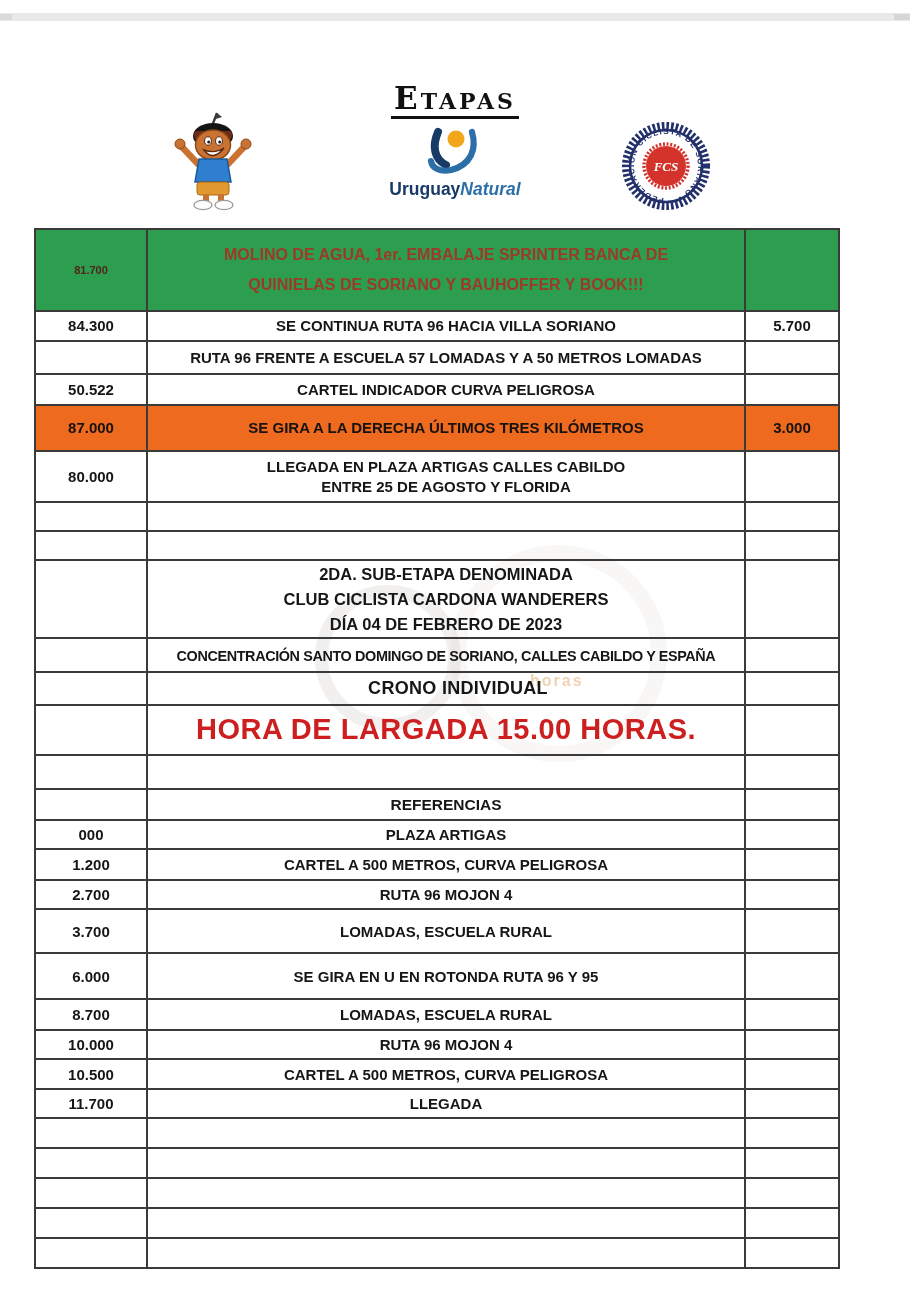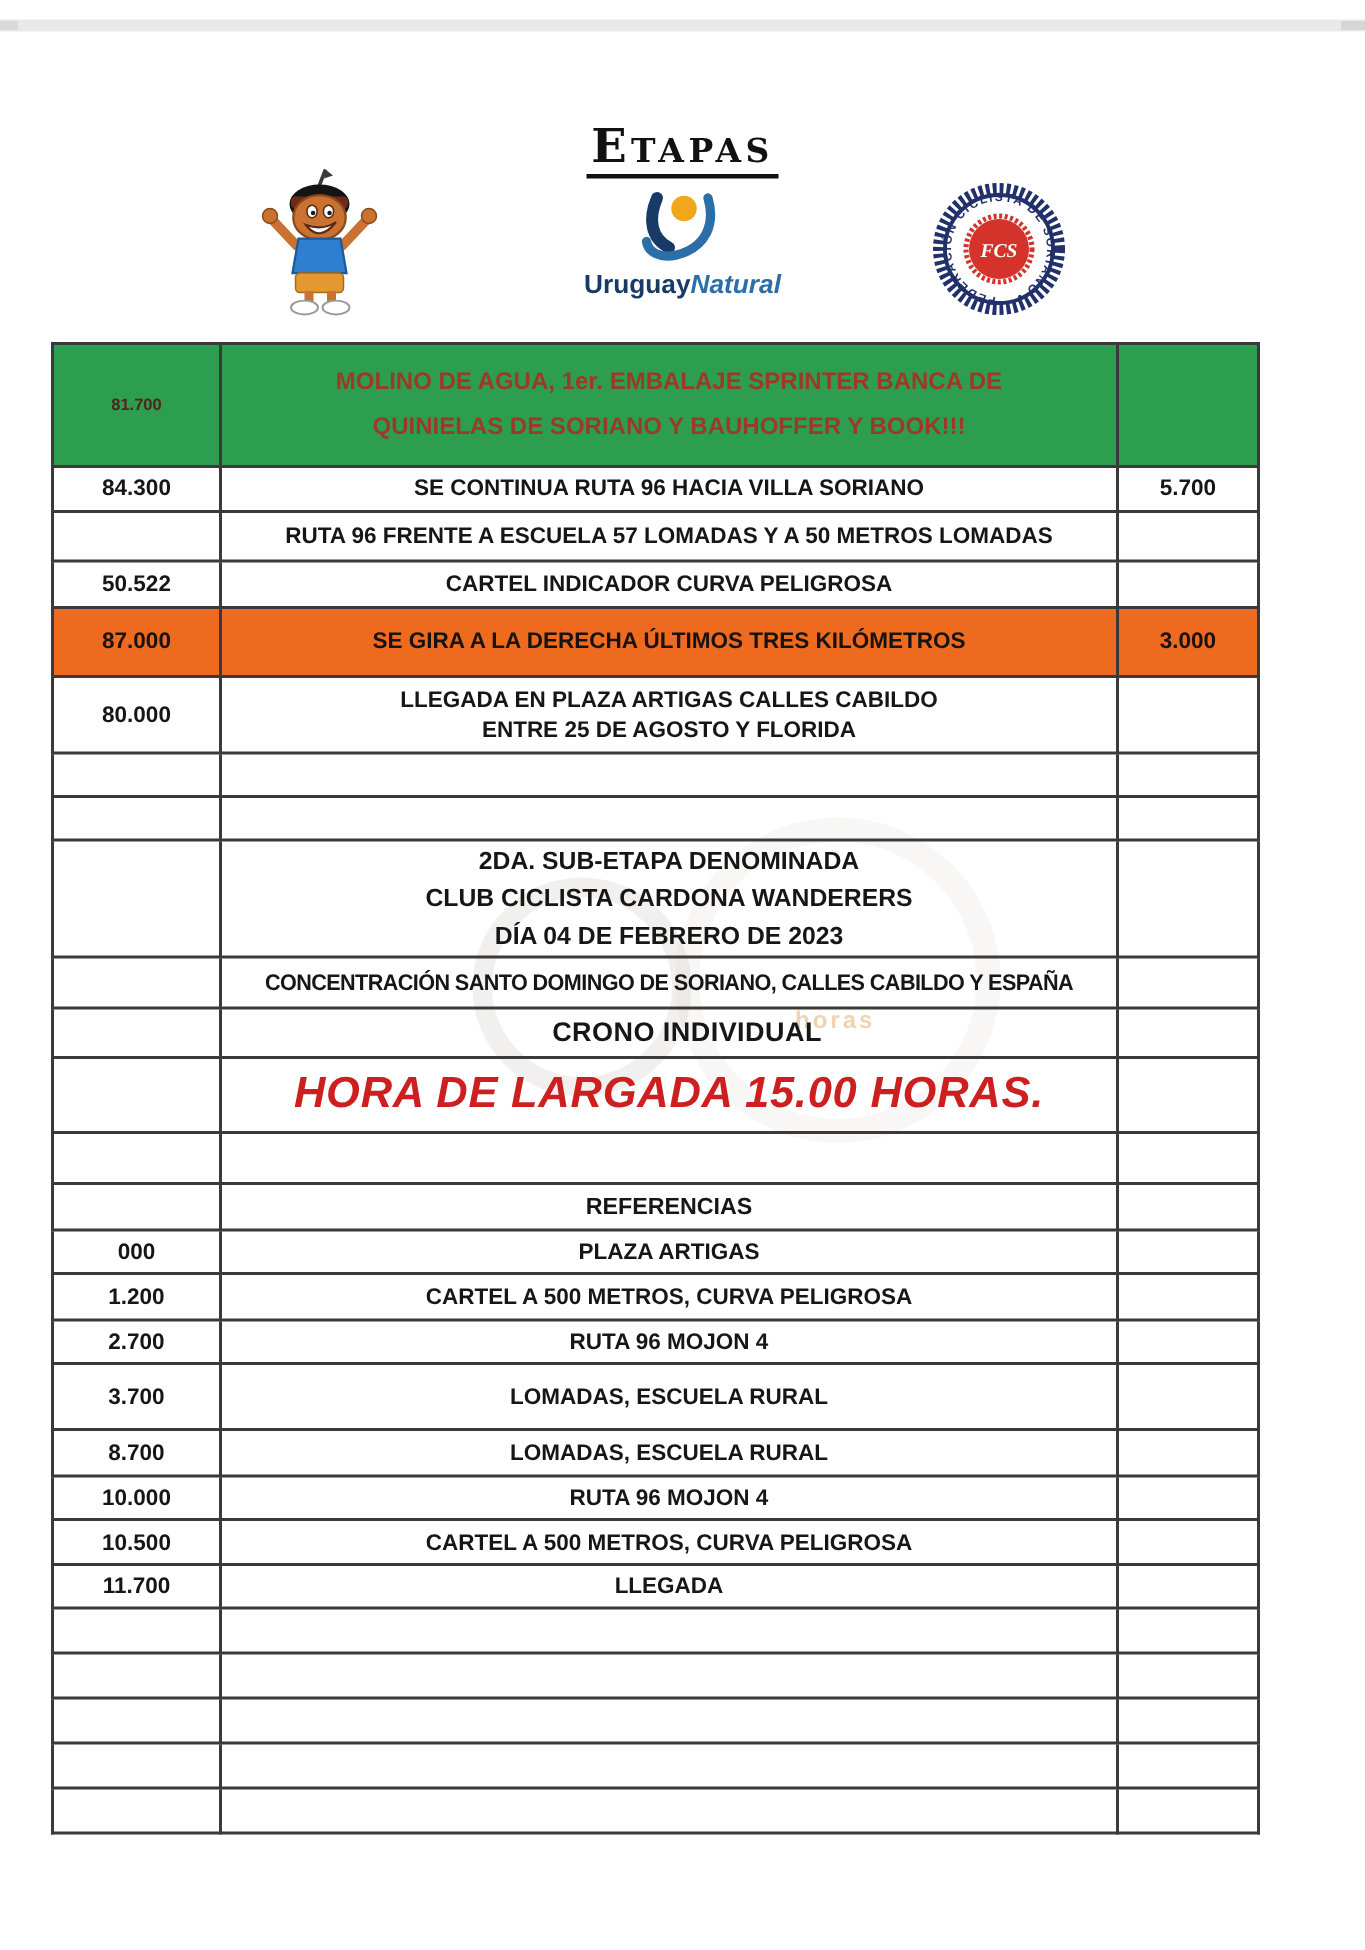--- a/index.html
+++ b/index.html
@@ -41,21 +41,21 @@
   tr.highlight-green td{background:#2d9e50;}
   tr.highlight-green td.km-cell{color:#53241a;font-size:11px;}
   tr.highlight-green td.desc-cell{color:#9c3a28;font-size:16px;line-height:1.85;}
 
   tr.highlight-orange td{background:#ed6a1e;color:#181210;}
 
   tr.section-title td.desc-cell{font-size:16.5px;line-height:1.5;}
   tr.condensed td.desc-cell{font-size:15px;letter-spacing:-0.4px;}
   tr.condensed td.desc-cell > div{transform:scaleX(0.96);}
   tr.crono td.desc-cell{font-size:18px;letter-spacing:0.3px;padding-left:28px;}
-  tr.start-time td.desc-cell{color:#cd1f1f;font-size:29px;letter-spacing:0.5px;font-style:italic;}
+  tr.start-time td.desc-cell{color:#cd1f1f;font-size:29px;letter-spacing:0.5px;}
   tr.section-header td.desc-cell{font-size:15.5px;}
 </style>
 </head>
 <body>
 
 <div class="page">
 
   <div class="topband"></div>
 
   <div class="title-wrap">
@@ -246,20 +246,27 @@
           </td>
       <td class="dist-cell"></td>
     </tr>
         <tr style="height: 44px;">
       <td class="km-cell">3.700</td>
       <td class="desc-cell">
             <div>LOMADAS, ESCUELA RURAL</div>
           </td>
       <td class="dist-cell"></td>
     </tr>
+        <tr style="height: 46px;">
+      <td class="km-cell">6.000</td>
+      <td class="desc-cell">
+            <div>SE GIRA EN U EN ROTONDA RUTA 96 Y 95</div>
+          </td>
+      <td class="dist-cell"></td>
+    </tr>
         <tr style="height: 31px;">
       <td class="km-cell">8.700</td>
       <td class="desc-cell">
             <div>LOMADAS, ESCUELA RURAL</div>
           </td>
       <td class="dist-cell"></td>
     </tr>
         <tr style="height: 29px;">
       <td class="km-cell">10.000</td>
       <td class="desc-cell">

